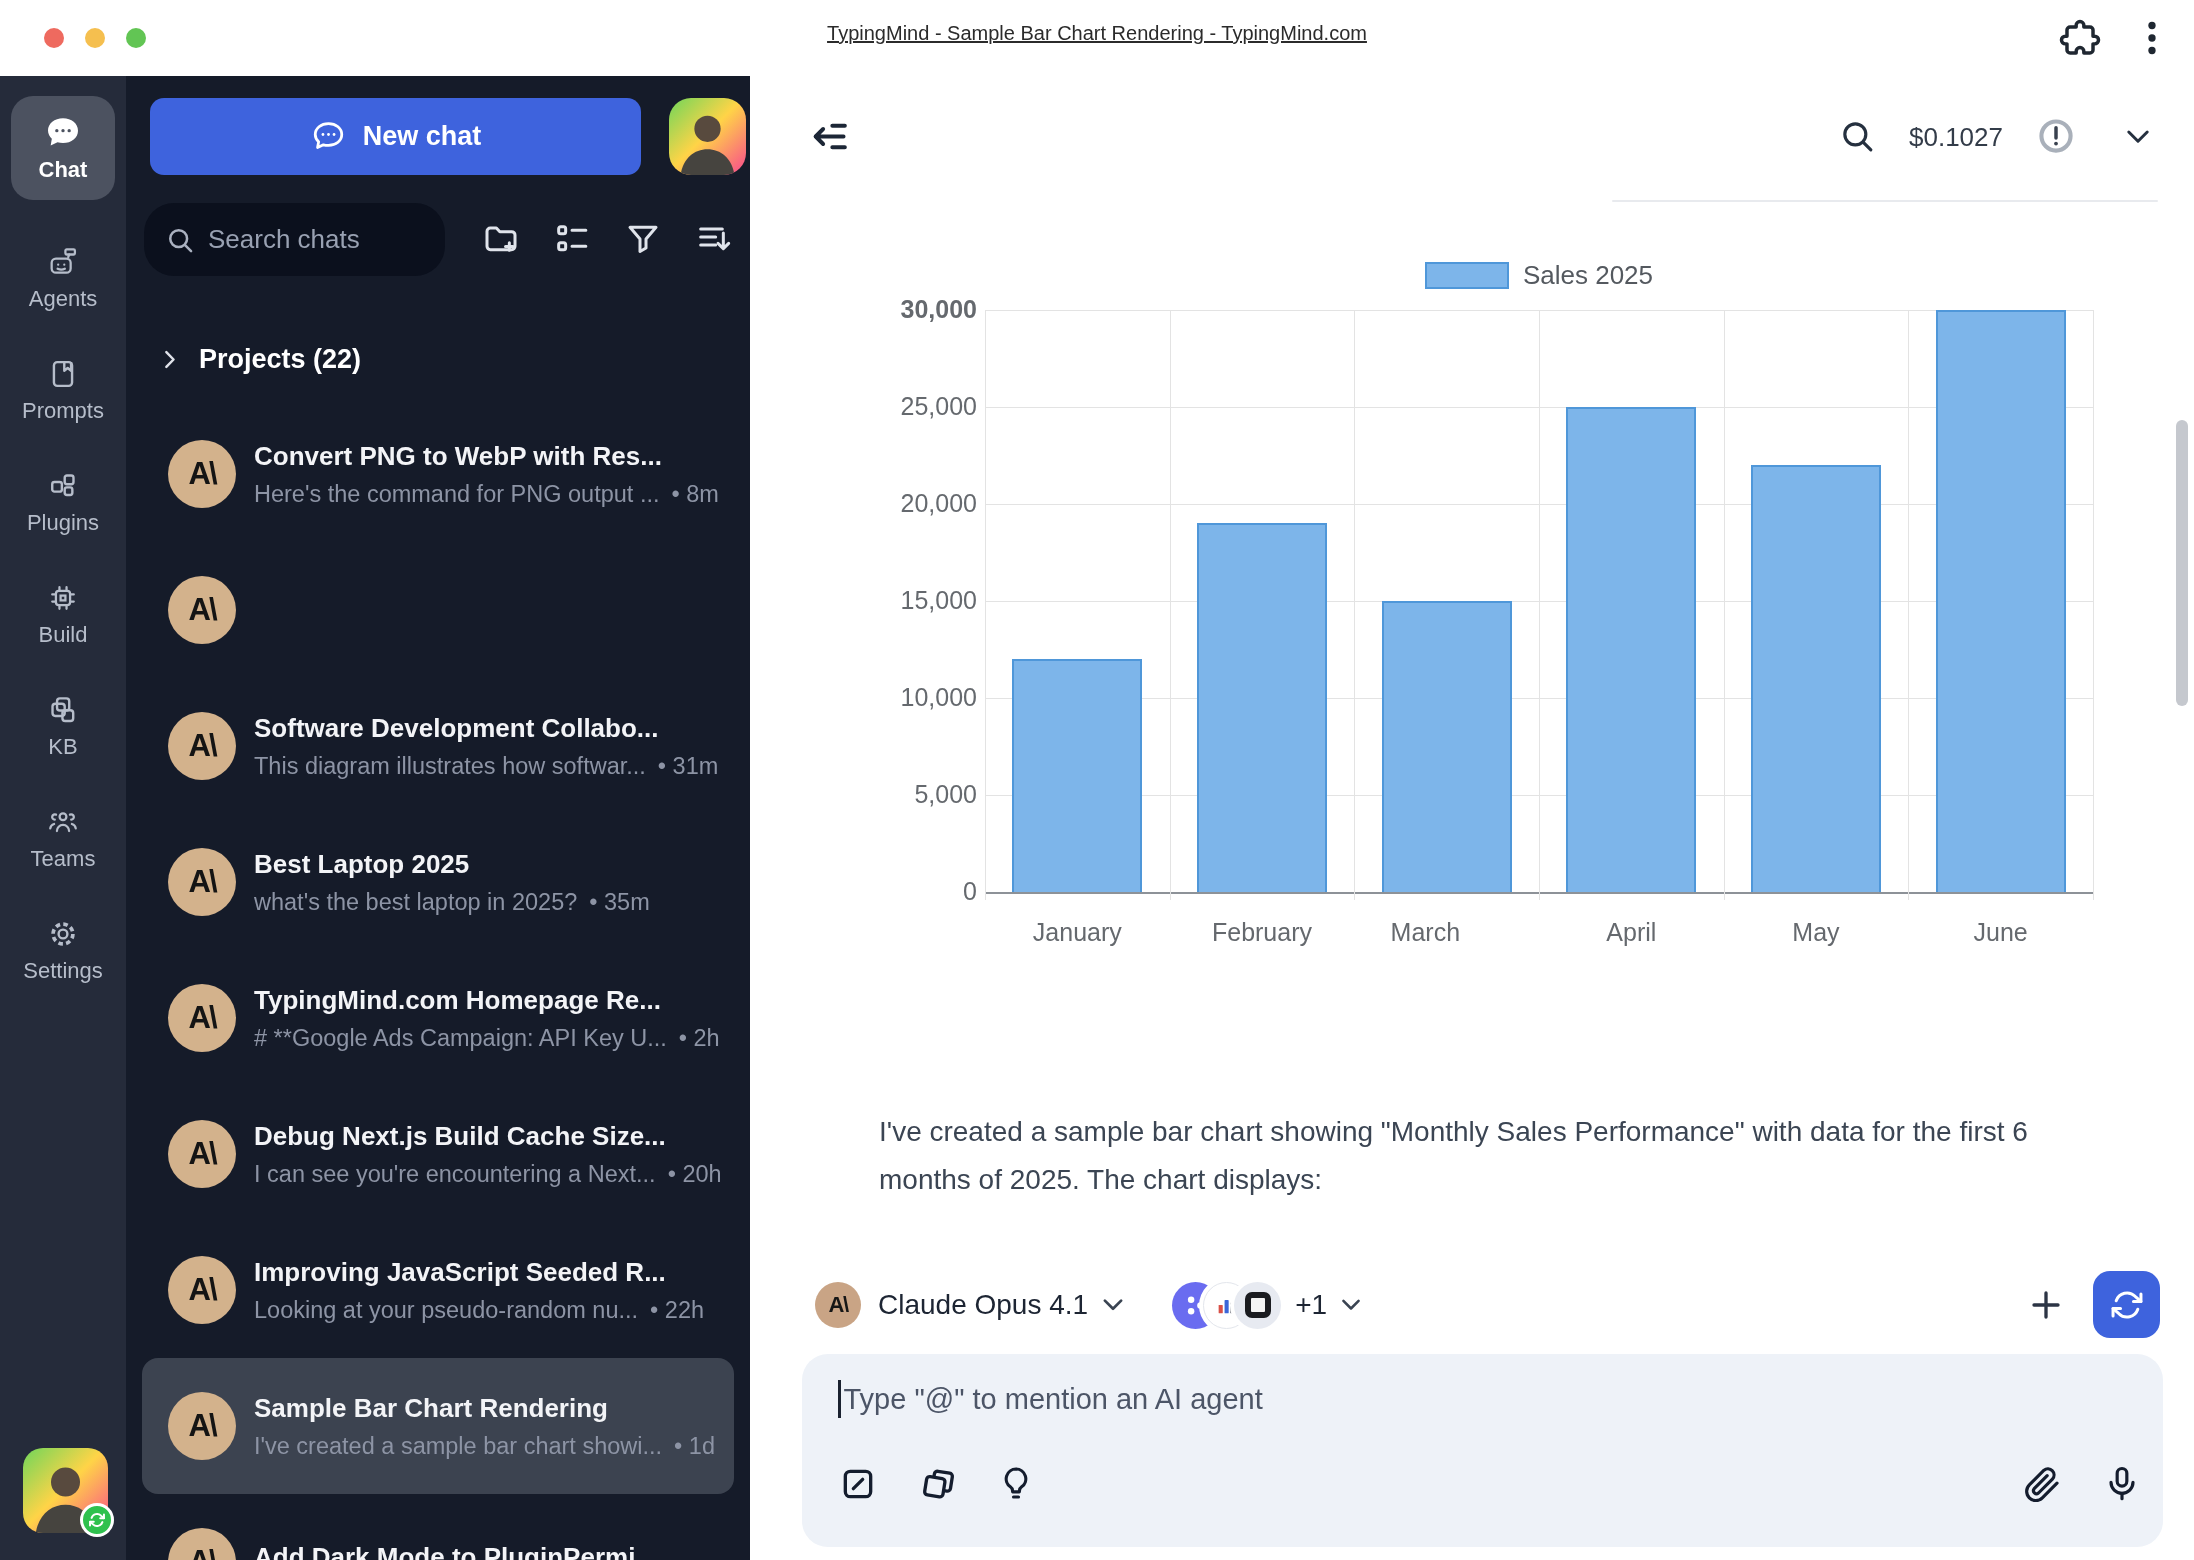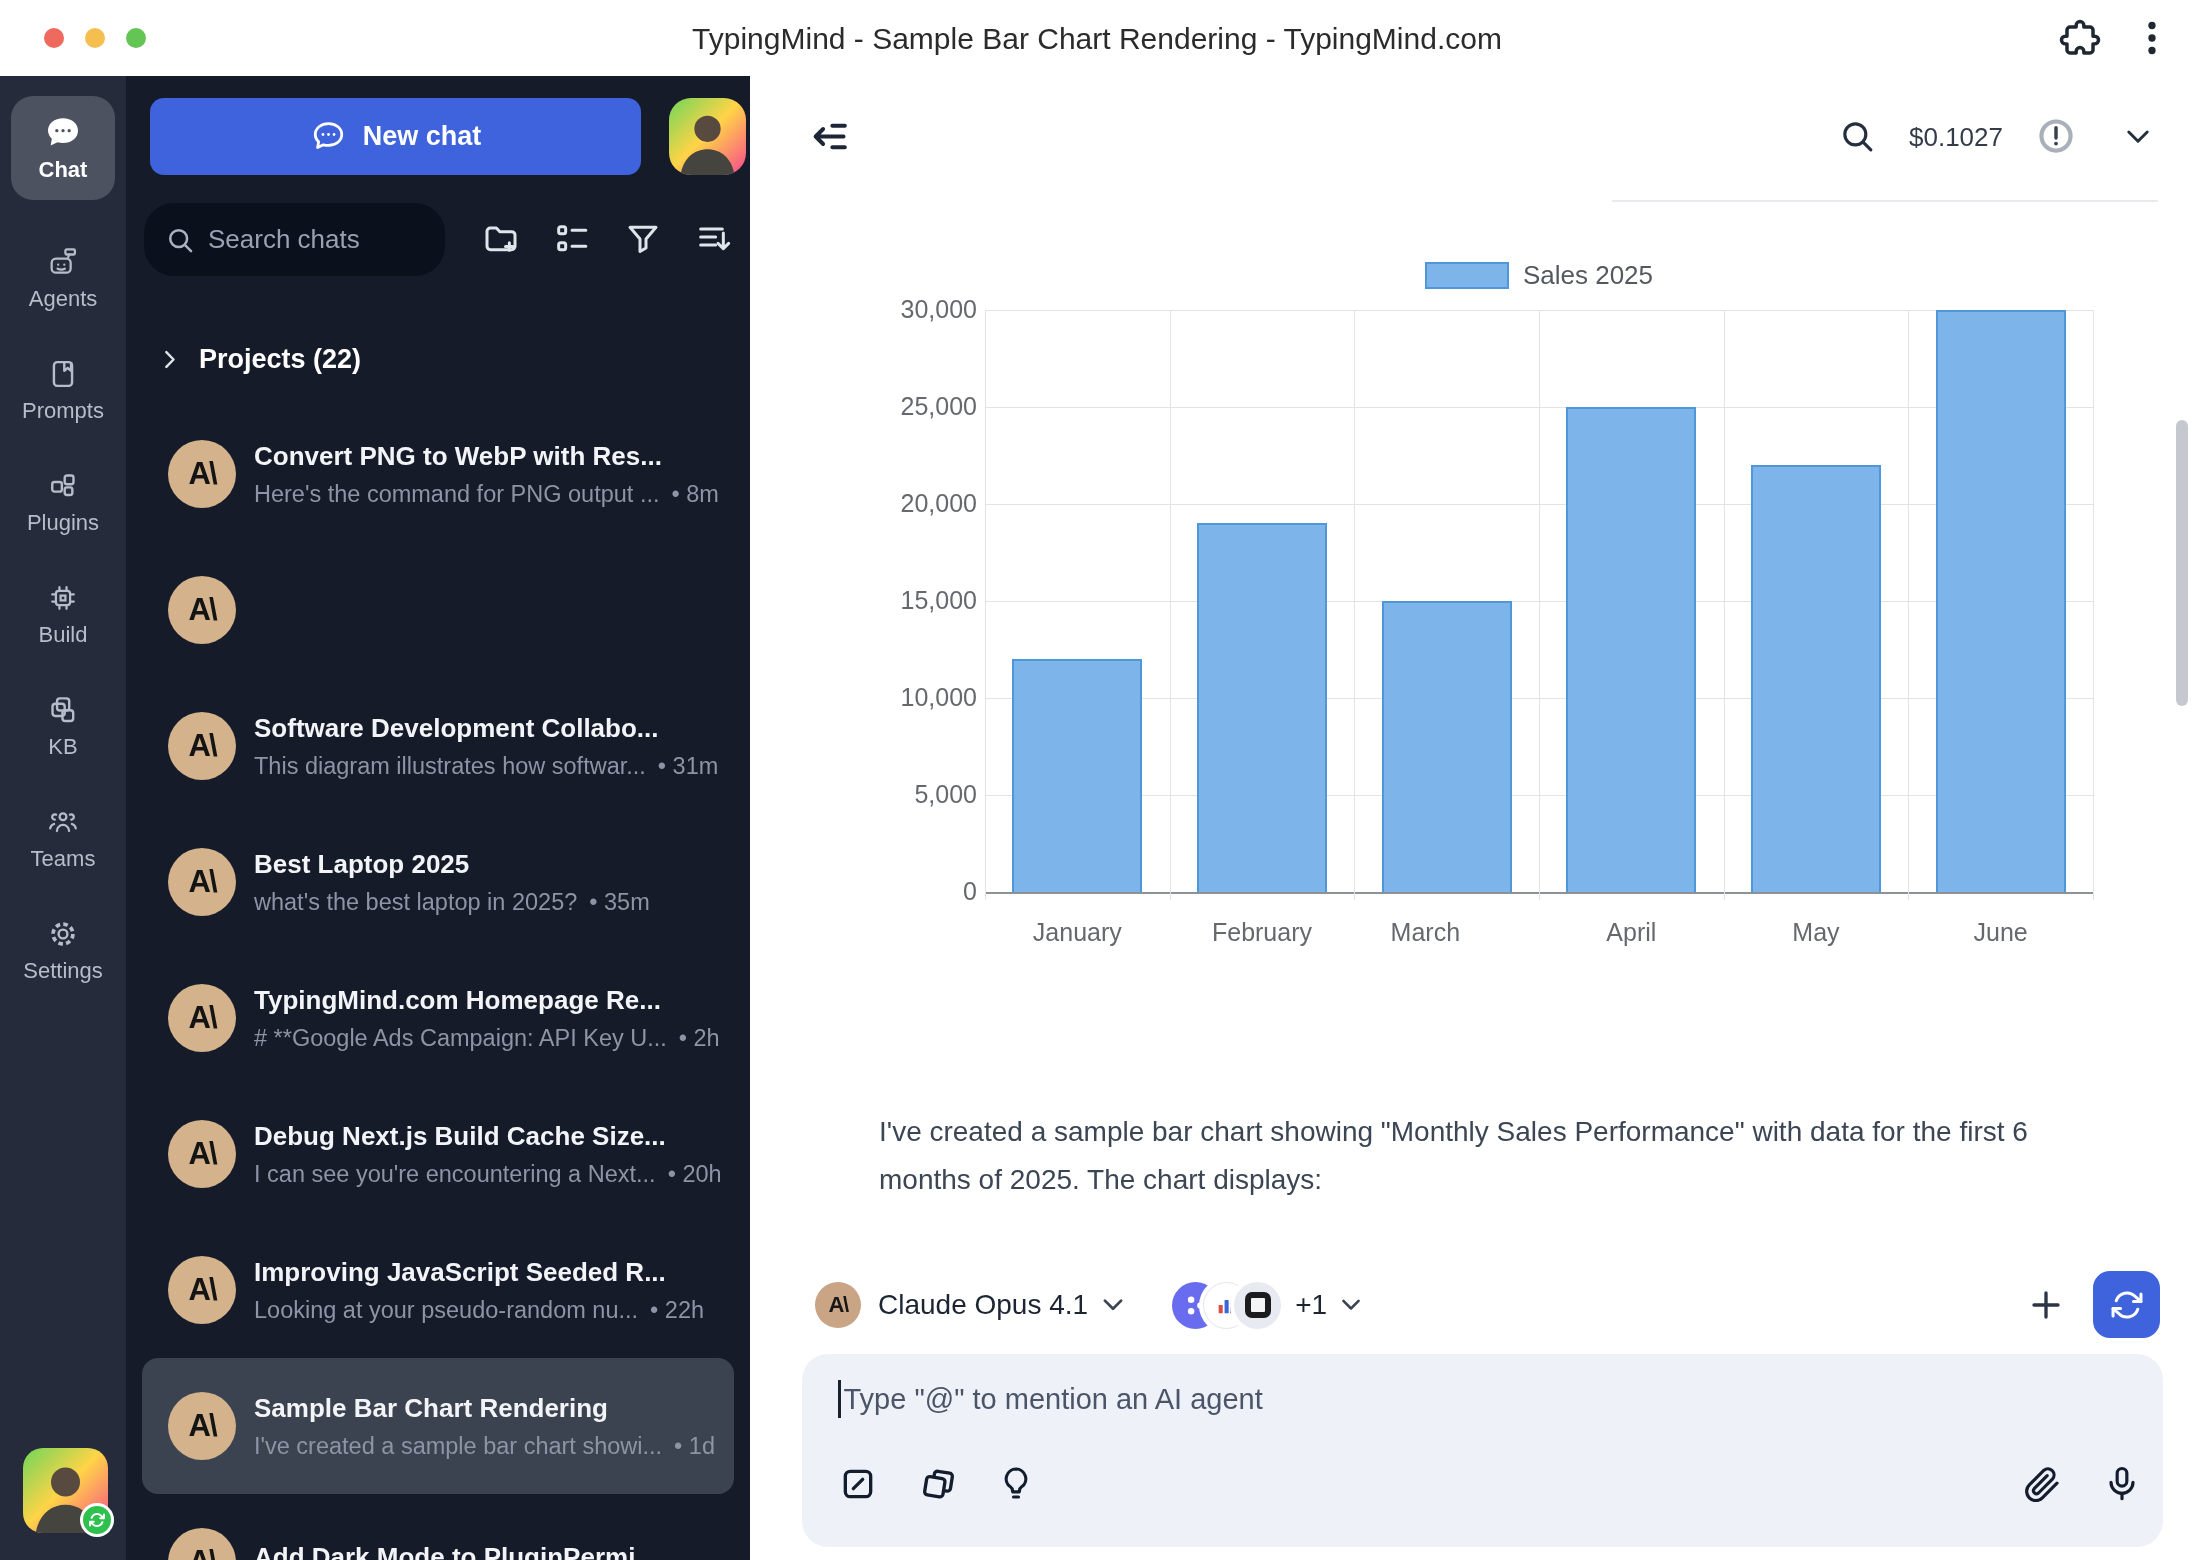--- a/index.html
+++ b/index.html
@@ -8,21 +8,21 @@
 .ic{display:inline-flex;align-items:center;justify-content:center;}
 .ic svg{width:100%;height:100%;display:block;}
 
 
 .titlebar{position:absolute;left:0;top:0;width:2194px;height:76px;background:#fff;}
 .tl{position:absolute;top:28px;width:20px;height:20px;border-radius:50%;cursor:pointer;}
 .tl.red{left:44px;background:#ee6a5f;}
 .tl.yellow{left:85px;background:#f5bf4f;}
 .tl.green{left:126px;background:#62c554;}
 .win-title{position:absolute;left:300px;right:300px;top:22px;text-align:center;
-  font-size:30px;color:#2b2b2b;font-weight:500;white-space:nowrap;}
+  font-size:20px;color:#2b2b2b;font-weight:500;white-space:nowrap;text-decoration:underline;}
 .tb-ic{position:absolute;top:16px;width:44px;height:44px;color:#1f2731;}
 .tb-ic.puzzle{left:2058px;}
 .tb-ic.menu{left:2130px;}
 
 
 .rail{position:absolute;left:0;top:76px;width:126px;height:1484px;background:#252b3a;}
 .rail-items{display:flex;flex-direction:column;align-items:center;padding-top:20px;gap:44px;width:100%;}
 .rail-item{display:flex;flex-direction:column;align-items:center;justify-content:center;
   gap:7px;color:#b6bdca;cursor:pointer;height:68px;}
 .rail-item .ic{width:34px;height:34px;}
@@ -405,21 +405,21 @@
     <span class="swatch" style="background: rgb(125, 181, 234); border: 2px solid rgb(79, 151, 217);"></span>
     <span class="ltext">Sales 2025</span>
   </div>
   <div class="chart-y">
       <div class="ytick" style="top: 567px;">0</div>
       <div class="ytick" style="top: 470px;">5,000</div>
       <div class="ytick" style="top: 373px;">10,000</div>
       <div class="ytick" style="top: 276px;">15,000</div>
       <div class="ytick" style="top: 179px;">20,000</div>
       <div class="ytick" style="top: 82px;">25,000</div>
-      <div class="ytick" style="top: -15px;">30,000</div>
+      <div class="ytick" style="top: -15px; font-weight: bold;">30,000</div>
     </div>
   <div class="plot">
       <div class="hgrid baseline" style="top: 582px;"></div>
       <div class="hgrid" style="top: 485px;"></div>
       <div class="hgrid" style="top: 388px;"></div>
       <div class="hgrid" style="top: 291px;"></div>
       <div class="hgrid" style="top: 194px;"></div>
       <div class="hgrid" style="top: 97px;"></div>
       <div class="hgrid" style="top: 0px;"></div>
       <div class="vgrid" style="left: 0px;"></div>

